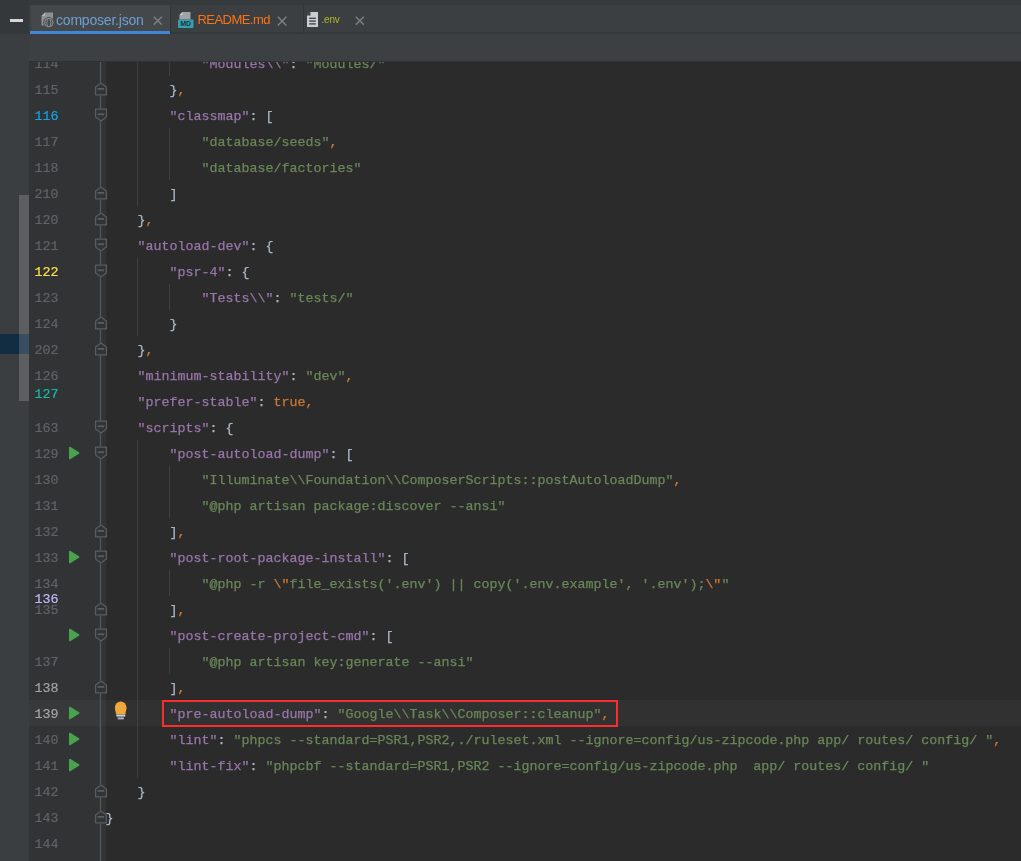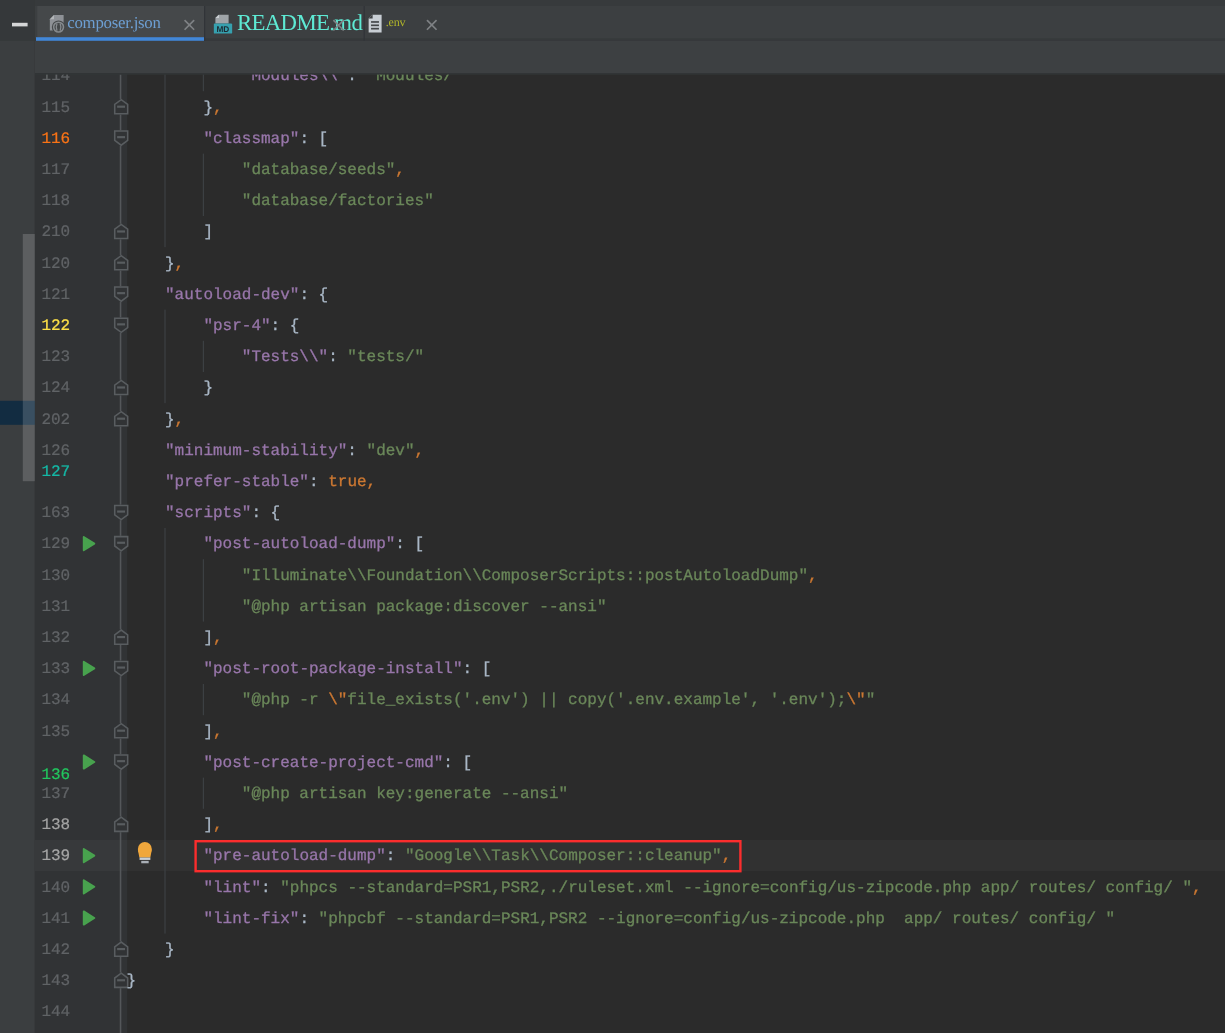--- a/index.html
+++ b/index.html
@@ -2,21 +2,21 @@
 <html><head><meta charset="utf-8">
 <style>
 *{margin:0;padding:0;box-sizing:border-box}
 html,body{width:1021px;height:861px;overflow:hidden;background:#2b2b2b}
 #root{position:absolute;left:0;top:0;width:1021px;height:861px;font-family:"Liberation Mono",monospace}
 #root div{position:absolute}
 i{font-style:normal}
 .k{color:#9876AA}.s{color:#6A8759}.p{color:#A9B7C6}.c{color:#CC7832}
 .ln{left:28.5px;width:30px;height:26px;line-height:26px;font-size:13.33px;text-align:right;-webkit-text-stroke:0.2px currentColor}
 .cl{left:105.5px;height:26px;line-height:26px;font-size:13.33px;white-space:pre;color:#A9B7C6;-webkit-text-stroke:0.25px currentColor}
-.tabtxt{font-family:Liberation Serif, serif;font-size:14px;letter-spacing:-0.2px;line-height:26px;height:26px}
+.tabtxt{font-family:Liberation Sans, sans-serif;font-size:14px;letter-spacing:-0.2px;line-height:26px;height:26px}
 </style></head>
 <body>
 <div id="root">
 
  <div style="left:28.5px;top:34px;width:77.5px;height:827px;background:#313335"></div>
 
  <div style="left:28.5px;top:700px;width:992.5px;height:26px;background:rgba(255,255,255,0.03)"></div>
 
  <div style="left:137.2px;top:62px;width:1px;height:144px;background:#3c4043"></div>
     <div style="left:137.2px;top:258px;width:1px;height:78px;background:#3c4043"></div>
@@ -88,21 +88,21 @@
 <path d="M69.8 759.5 L78.6 765 L69.8 770.5 Z" fill="#48a24e" stroke="#48a24e" stroke-width="1.6" stroke-linejoin="round"></path>
 <circle cx="120.7" cy="707.4" r="5.8" fill="#f0a73c"></circle>
 <path d="M114.9 708 L126.5 708 L125.3 714.5 L116.1 714.5 Z" fill="#f0a73c"></path>
 <rect x="116.3" y="714.6" width="9" height="2" fill="#c9cfd6"></rect>
 <rect x="117.7" y="717.4" width="6.2" height="2" fill="#a9afb6"></rect>
 </svg>
  <div class="ln" style="top:52.3px;color:#606366">114</div>
 <div class="cl" style="top:52.3px">            <i class="k">"Modules\\"</i><i class="p">:</i> <i class="s">"Modules/"</i></div>
 <div class="ln" style="top:78.3px;color:#606366">115</div>
 <div class="cl" style="top:78.3px">        <i class="p">}</i><i class="c">,</i></div>
-<div class="ln" style="top:104.3px;color:#f97316">116</div>
+<div class="ln" style="top:104.3px;color:#0ea5e9">116</div>
 <div class="cl" style="top:104.3px">        <i class="k">"classmap"</i><i class="p">:</i> <i class="p">[</i></div>
 <div class="ln" style="top:130.3px;color:#606366">117</div>
 <div class="cl" style="top:130.3px">            <i class="s">"database/seeds"</i><i class="c">,</i></div>
 <div class="ln" style="top:156.3px;color:#606366">118</div>
 <div class="cl" style="top:156.3px">            <i class="s">"database/factories"</i></div>
 <div class="ln" style="top:182.3px;color:#606366">210</div>
 <div class="cl" style="top:182.3px">        <i class="p">]</i></div>
 <div class="ln" style="top:208.3px;color:#606366">120</div>
 <div class="cl" style="top:208.3px">    <i class="p">}</i><i class="c">,</i></div>
 <div class="ln" style="top:234.3px;color:#606366">121</div>
@@ -128,21 +128,21 @@
 <div class="ln" style="top:494.3px;color:#606366">131</div>
 <div class="cl" style="top:494.3px">            <i class="s">"@php artisan package:discover --ansi"</i></div>
 <div class="ln" style="top:520.3px;color:#606366">132</div>
 <div class="cl" style="top:520.3px">        <i class="p">]</i><i class="c">,</i></div>
 <div class="ln" style="top:546.3px;color:#606366">133</div>
 <div class="cl" style="top:546.3px">        <i class="k">"post-root-package-install"</i><i class="p">:</i> <i class="p">[</i></div>
 <div class="ln" style="top:572.3px;color:#606366">134</div>
 <div class="cl" style="top:572.3px">            <i class="s">"@php -r </i><i class="c">\"</i><i class="s">file_exists('.env') || copy('.env.example', '.env');</i><i class="c">\"</i><i class="s">"</i></div>
 <div class="ln" style="top:598.3px;color:#606366">135</div>
 <div class="cl" style="top:598.3px">        <i class="p">]</i><i class="c">,</i></div>
-<div class="ln" style="top:634px;color:#22c55e">136</div>
+<div class="ln" style="top:587px;color:#c4b5fd">136</div>
 <div class="cl" style="top:624.3px">        <i class="k">"post-create-project-cmd"</i><i class="p">:</i> <i class="p">[</i></div>
 <div class="ln" style="top:650.3px;color:#606366">137</div>
 <div class="cl" style="top:650.3px">            <i class="s">"@php artisan key:generate --ansi"</i></div>
 <div class="ln" style="top:676.3px;color:#a3a3a3">138</div>
 <div class="cl" style="top:676.3px">        <i class="p">]</i><i class="c">,</i></div>
 <div class="ln" style="top:702.3px;color:#a5a5a5">139</div>
 <div class="cl" style="top:702.3px">        <i class="k">"pre-autoload-dump"</i><i class="p">:</i> <i class="s">"Google\\Task\\Composer::cleanup"</i><i class="c">,</i></div>
 <div class="ln" style="top:728.3px;color:#606366">140</div>
 <div class="cl" style="top:728.3px">        <i class="k">"lint"</i><i class="p">:</i> <i class="s">"phpcs --standard=PSR1,PSR2,./ruleset.xml --ignore=config/us-zipcode.php app/ routes/ config/ "</i><i class="c">,</i></div>
 <div class="ln" style="top:754.3px;color:#606366">141</div>
@@ -176,21 +176,21 @@
    <svg width="11" height="11" style="position:absolute;left:124px;top:16.3px">
         <path d="M0.8 0.8 L8.799999999999999 8.799999999999999 M0.8 8.799999999999999 L8.799999999999999 0.8" stroke="#7e8184" stroke-width="1.4" fill="none"></path>
       </svg>
 
    <svg width="16" height="17" style="position:absolute;left:149px;top:12px">
      <path d="M4.5 0 L12.5 0 L12.5 7.5 L1.5 7.5 L1.5 3 Z" fill="#9fa4a8"></path>
      <path d="M4.5 0 L4.5 3 L1.5 3 Z" fill="#c9cdd1"></path>
      <rect x="0" y="7.5" width="15.5" height="8.5" rx="1" fill="#36a0ae"></rect>
      <text x="7.7" y="14.4" font-family="Liberation Sans" font-size="6.9" font-weight="bold" fill="#1c2b33" text-anchor="middle">MD</text>
    </svg>
-   <div class="tabtxt" style="left:169px;top:7px;color:#5eead4;font-size:19px;letter-spacing:-0.55px">README.md</div>
+   <div class="tabtxt" style="left:169px;top:7px;color:#f97316;font-size:13px;letter-spacing:-0.55px">README.md</div>
    <svg width="11" height="11" style="position:absolute;left:248.5px;top:16.0px">
         <path d="M0.8 0.8 L9.399999999999999 9.399999999999999 M0.8 9.399999999999999 L9.399999999999999 0.8" stroke="#7e8184" stroke-width="1.4" fill="none"></path>
       </svg>
    <div style="left:274px;top:5px;width:1.5px;height:28.5px;background:#313438"></div>
 
    <svg width="12" height="16" style="position:absolute;left:278px;top:12px">
      <path d="M3.5 0 L11 0 L11 15 L0 15 L0 3.5 Z" fill="#c7cdd3"></path>
      <path d="M3.5 0 L3.5 3.5 L0 3.5 Z" fill="#3c3f41"></path>
      <rect x="2.2" y="5.6" width="6.6" height="1.4" fill="#45484b"></rect>
      <rect x="2.2" y="8.4" width="6.6" height="1.4" fill="#45484b"></rect>

